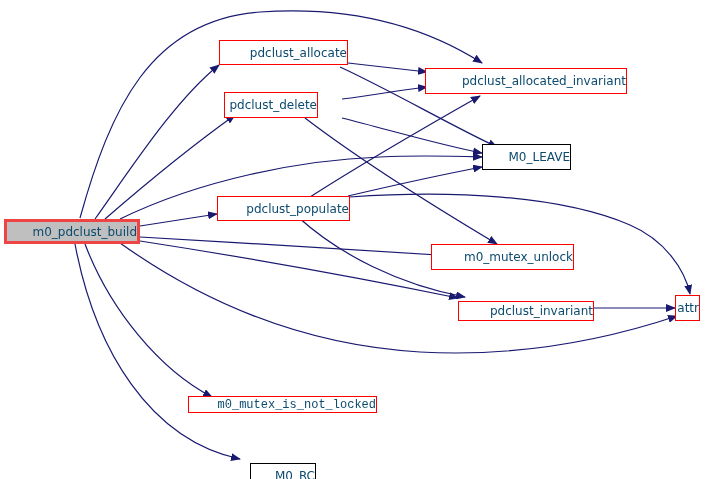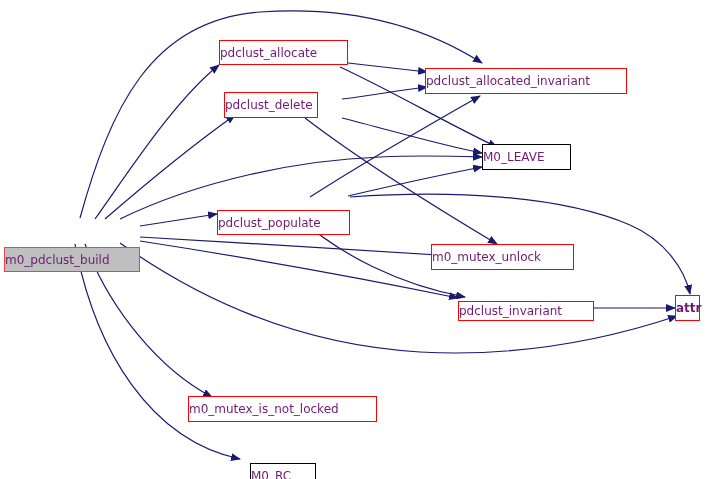--- a/index.html
+++ b/index.html
@@ -1,24 +1,24 @@
 <!DOCTYPE html>
 <html><head>
 <meta charset="utf-8">
 <style>
   html, body { margin: 0; padding: 0; background: #ffffff; }
   body { width: 725px; height: 479px; position: relative; overflow: hidden;
          font-family: "DejaVu Sans", sans-serif; }
   svg { position: absolute; left: 0; top: 0; }
   .node { position: absolute; box-sizing: border-box; background: #ffffff;
-          font-size: 12px; color: #701a75; display: flex; align-items: center;
-          justify-content: flex-start; white-space: nowrap; cursor: pointer; }
+          font-size: 12px; color: #0c4a6e; display: flex; align-items: center;
+          justify-content: flex-end; white-space: nowrap; cursor: pointer; }
   .node.red { border: 1px solid #ff0000; }
   .node.black { border: 1px solid #000000; }
-  .node.root { border: 1px solid #ef4444; background: #bfbfbf; margin-top: 28px; }
+  .node.root { border: 3px solid #ef4444; background: #bfbfbf; }
 </style>
 </head>
 <body>
 
 <svg id="edges" width="725" height="479" viewBox="0 0 725 479">
   <defs>
     <marker id="arrow" markerWidth="10" markerHeight="8" refX="9" refY="4" orient="auto" markerUnits="userSpaceOnUse">
       <path d="M0,0 L10,4 L0,8 Z" fill="#191970"></path>
     </marker>
   </defs>
@@ -53,36 +53,36 @@
 
 <div class="node root" style="left:4px;top:219px;width:136px;height:25px;">
   <span>m0_pdclust_build</span>
 </div>
 <div class="node red" style="left:219px;top:40px;width:129px;height:25px;">
   <span>pdclust_allocate</span>
 </div>
 <div class="node red" style="left:224px;top:92px;width:94px;height:26px;">
   <span>pdclust_delete</span>
 </div>
-<div class="node red" style="left:217px;top:196px;width:133px;height:25px;margin-top:14px;">
+<div class="node red" style="left:217px;top:196px;width:133px;height:25px;">
   <span>pdclust_populate</span>
 </div>
 <div class="node red" style="left:425px;top:68px;width:202px;height:26px;">
   <span>pdclust_allocated_invariant</span>
 </div>
 <div class="node black" style="left:482px;top:144px;width:89px;height:26px;">
   <span>M0_LEAVE</span>
 </div>
 <div class="node red" style="left:431px;top:244px;width:143px;height:26px;">
   <span>m0_mutex_unlock</span>
 </div>
 <div class="node red" style="left:458px;top:301px;width:136px;height:20px;">
   <span>pdclust_invariant</span>
 </div>
-<div class="node red" style="left:675px;top:295px;width:25px;height:26px;font-weight:bold;">
+<div class="node red" style="left:675px;top:295px;width:25px;height:26px;">
   <span>attr</span>
 </div>
-<div class="node red" style="left:188px;top:396px;width:189px;height:26px;">
+<div class="node red" style="left:188px;top:396px;width:189px;height:17px;font-family:Liberation Mono, monospace;">
   <span>m0_mutex_is_not_locked</span>
 </div>
 <div class="node black" style="left:250px;top:463px;width:66px;height:26px;">
   <span>M0_RC</span>
 </div>
 
 </body></html>

